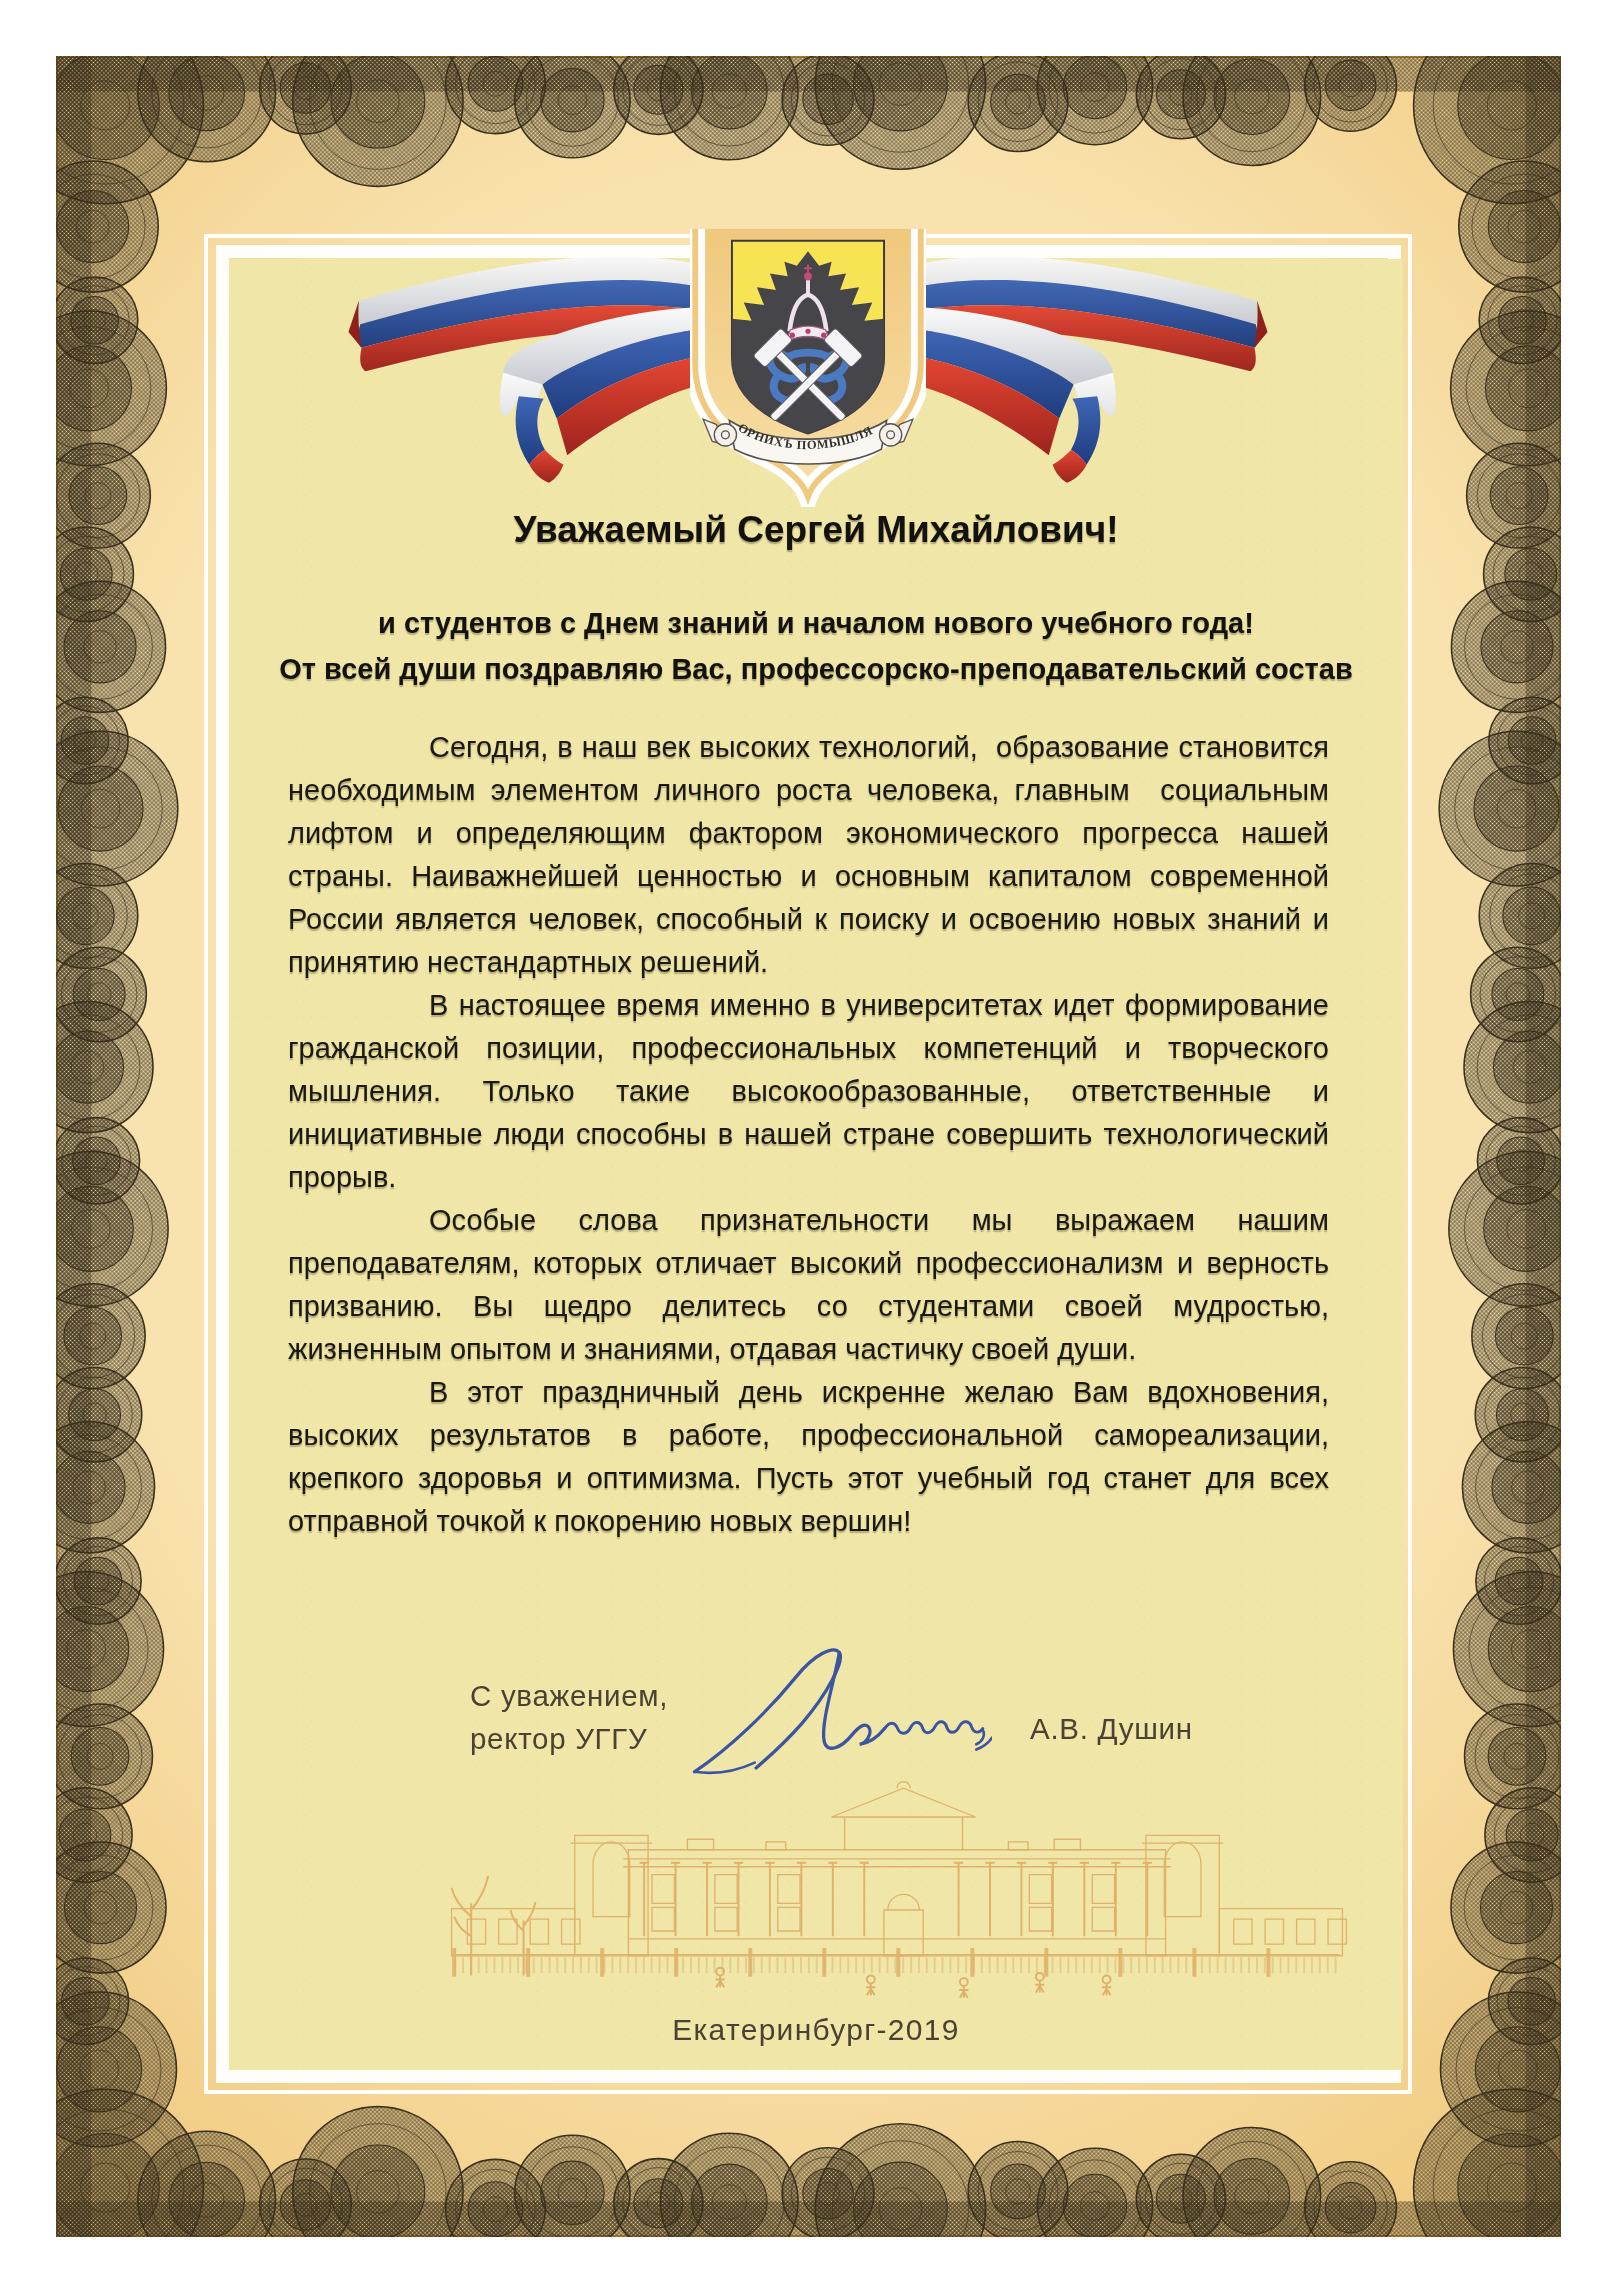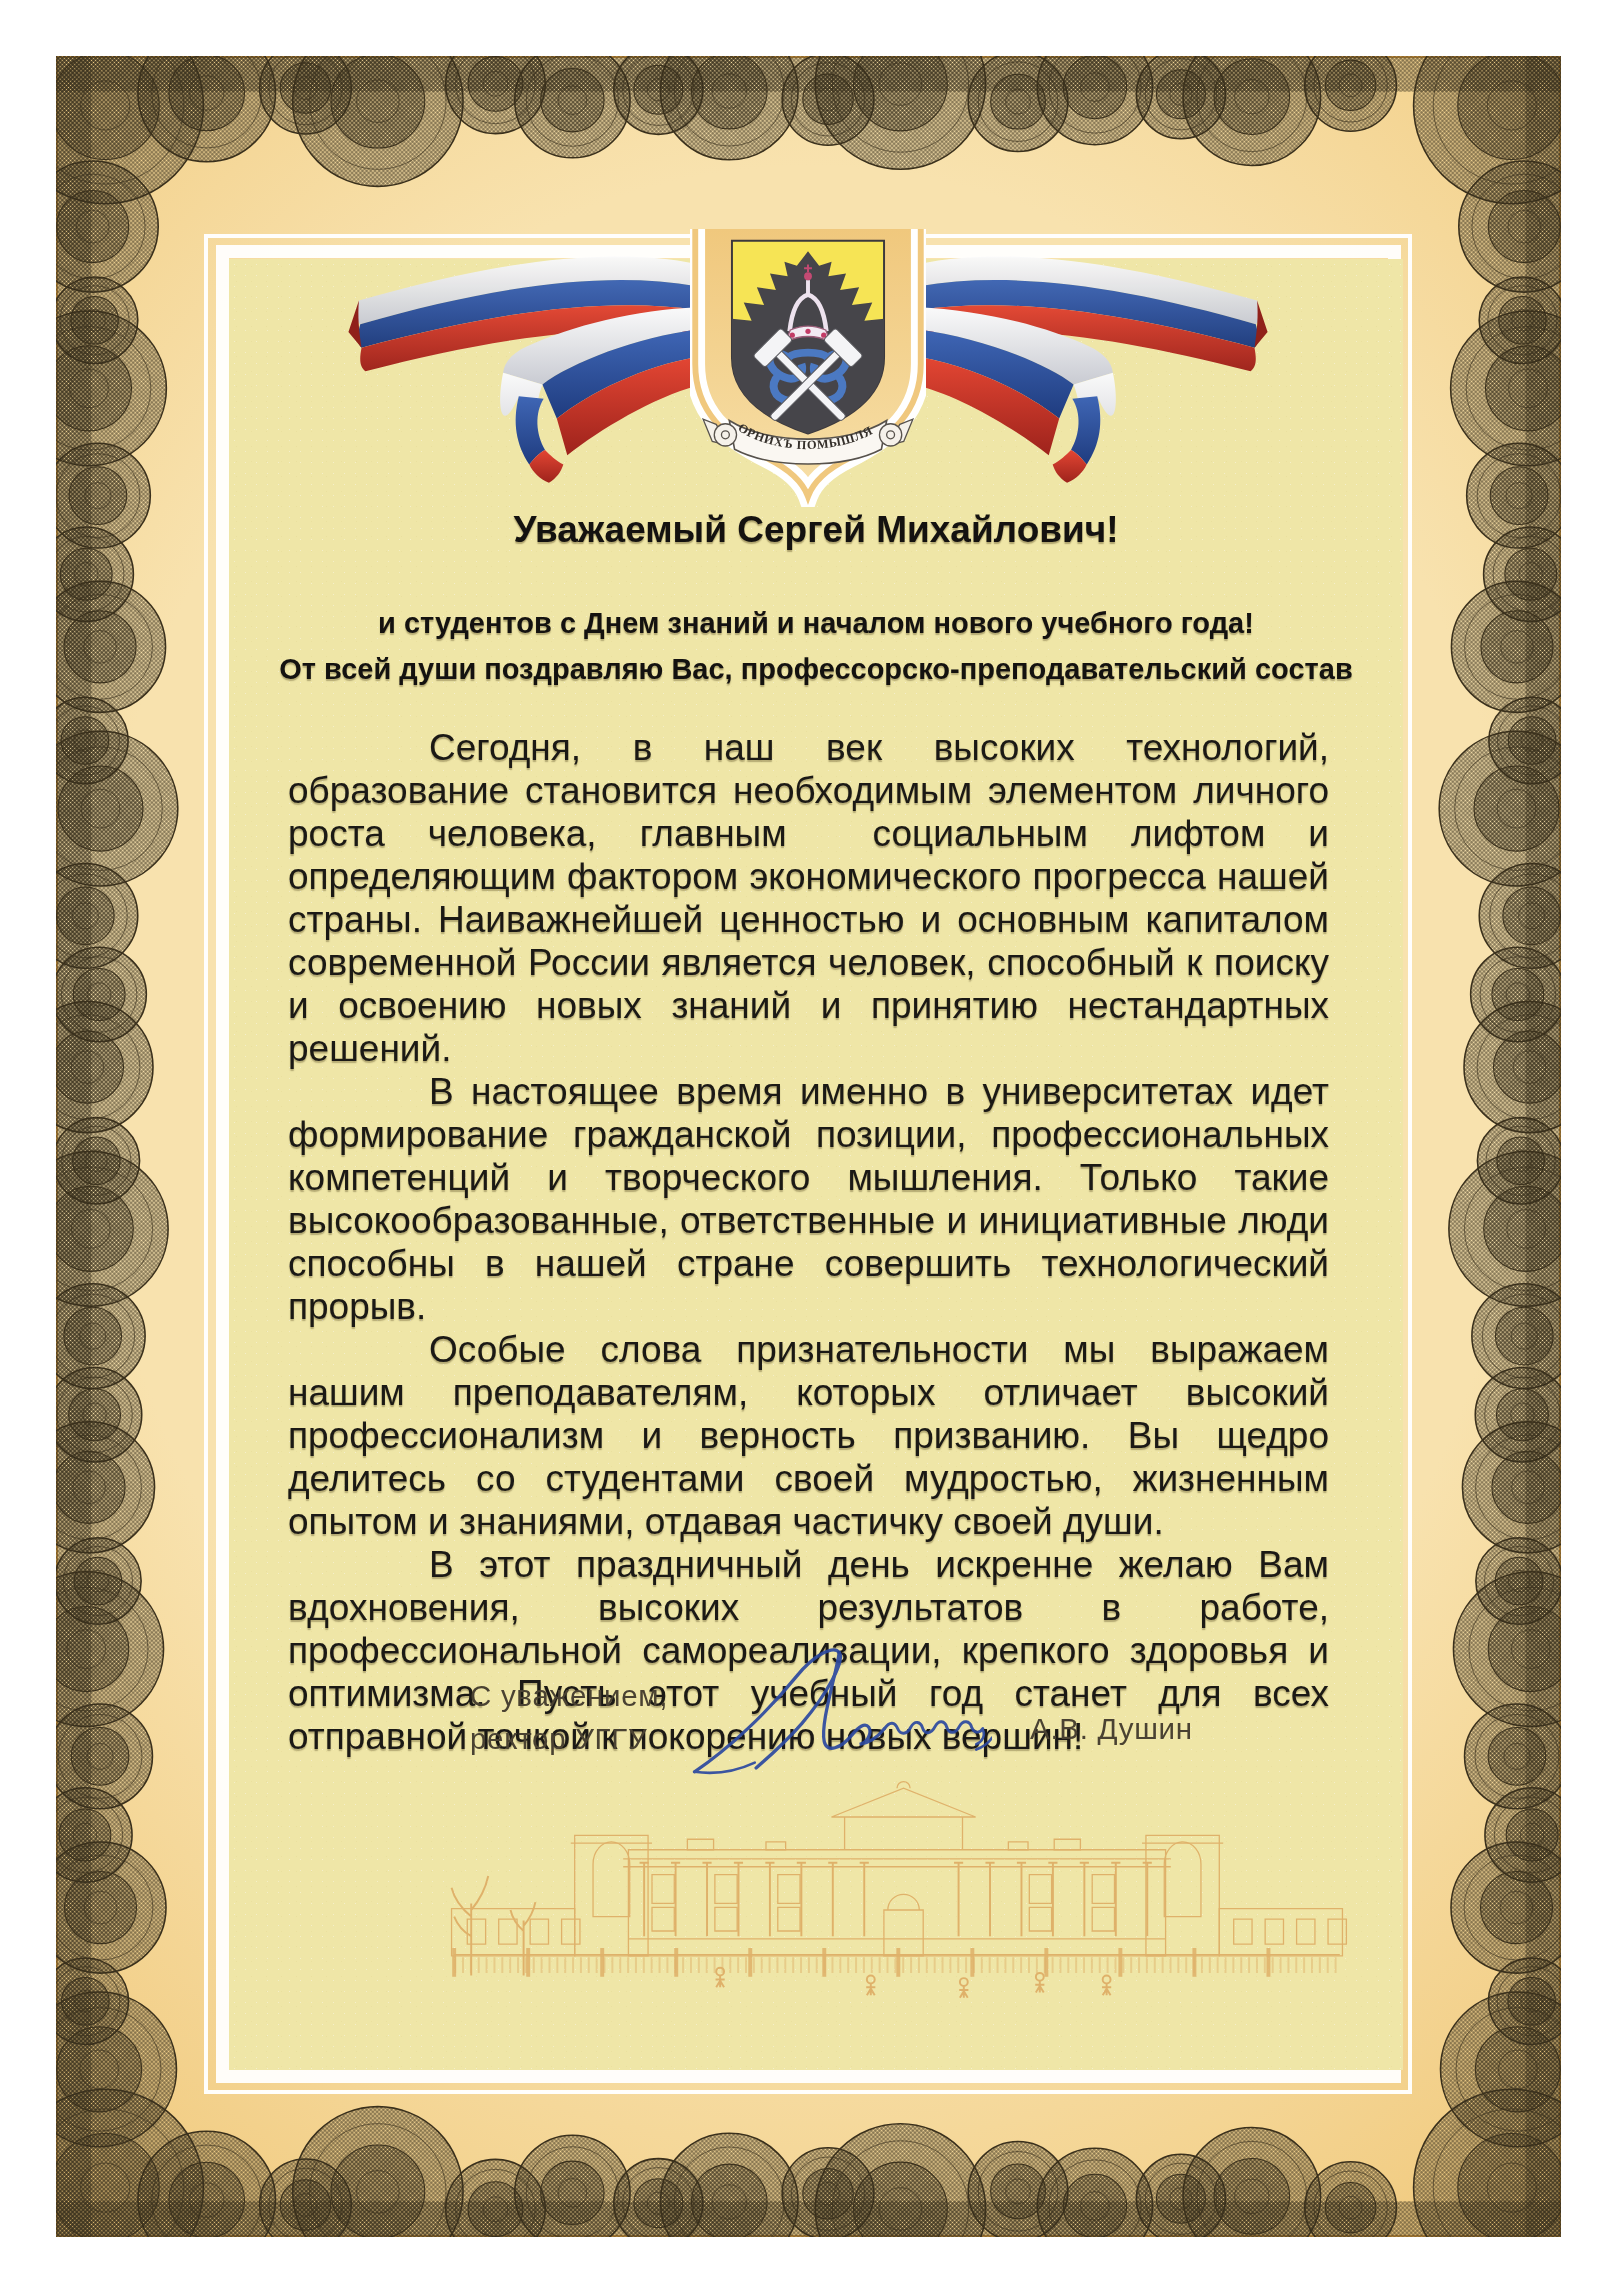--- a/index.html
+++ b/index.html
@@ -53,21 +53,21 @@
     text-shadow:0 2px 1.3px rgba(80,65,25,.40);
   }
   .lead{
     position:absolute; left:0; top:341px; width:100%; text-align:center;
     font-size:29px; font-weight:bold; color:var(--heading-ink); line-height:46px;
     text-shadow:0 2px 1.3px rgba(80,65,25,.38);
   }
   .lead div{white-space:nowrap;}
   .letter-body{
     position:absolute; left:59px; top:467px; width:1041px;
-    font-size:37px; color:var(--ink); line-height:43px; text-align:justify;
+    font-size:29px; color:var(--ink); line-height:43px; text-align:justify;
     text-shadow:0 2px 1.3px rgba(80,65,25,.38);
   }
   .letter-body p{margin:0; text-indent:141px; white-space:pre-wrap;}
   .closing{
     position:absolute; left:241px; top:1415px; font-size:29.5px; line-height:43px;
     color:var(--muted-brown); letter-spacing:0.7px;
   }
   #sig{position:absolute; left:455px; top:1379px; width:308px; height:151px;}
   .sig-name{
     position:absolute; left:801px; top:1453px; font-size:29.5px;
@@ -478,20 +478,21 @@
         <path d="M16,204 C70,168 130,110 172,58 C198,26 228,10 237,22 C246,34 218,86 180,130 C152,162 124,186 110,198"></path>
         <path d="M237,22 C230,64 208,130 214,158 C218,176 240,168 256,148 C266,136 276,128 282,136 C288,146 278,160 268,162 C286,160 298,148 306,138"></path>
         <path d="M306,138 c8,-12 16,-10 20,0 c4,10 14,10 20,-2 c6,-11 15,-9 18,1 c3,10 13,10 19,-2 c6,-11 15,-9 18,1 c3,10 13,11 19,-1 c6,-11 16,-9 19,1 c3,9 12,10 17,2" stroke-width="4.5"></path>
         <path d="M456,140 c4,8 0,18 -10,22 M446,170 q16,-6 24,-18" stroke-width="4"></path>
         <path d="M16,204 C44,208 78,204 108,190" stroke-width="4"></path>
       </g>
     </svg>
 
     <div class="sig-name">А.В. Душин</div>
 
+    <div class="city-year">Екатеринбург-2019</div>
   </div>
 
   <svg id="flag-left" viewBox="0 0 615 390">
     <defs>
       <linearGradient id="gW" x1="0" y1="0" x2="0" y2="1">
         <stop offset="0" stop-color="#FAFAFA"></stop>
           <stop offset="1" stop-color="#C9CBD2"></stop>
       </linearGradient>
       <linearGradient id="gB" x1="0" y1="0" x2="0" y2="1">
         <stop offset="0" stop-color="#3F66B5"></stop>

